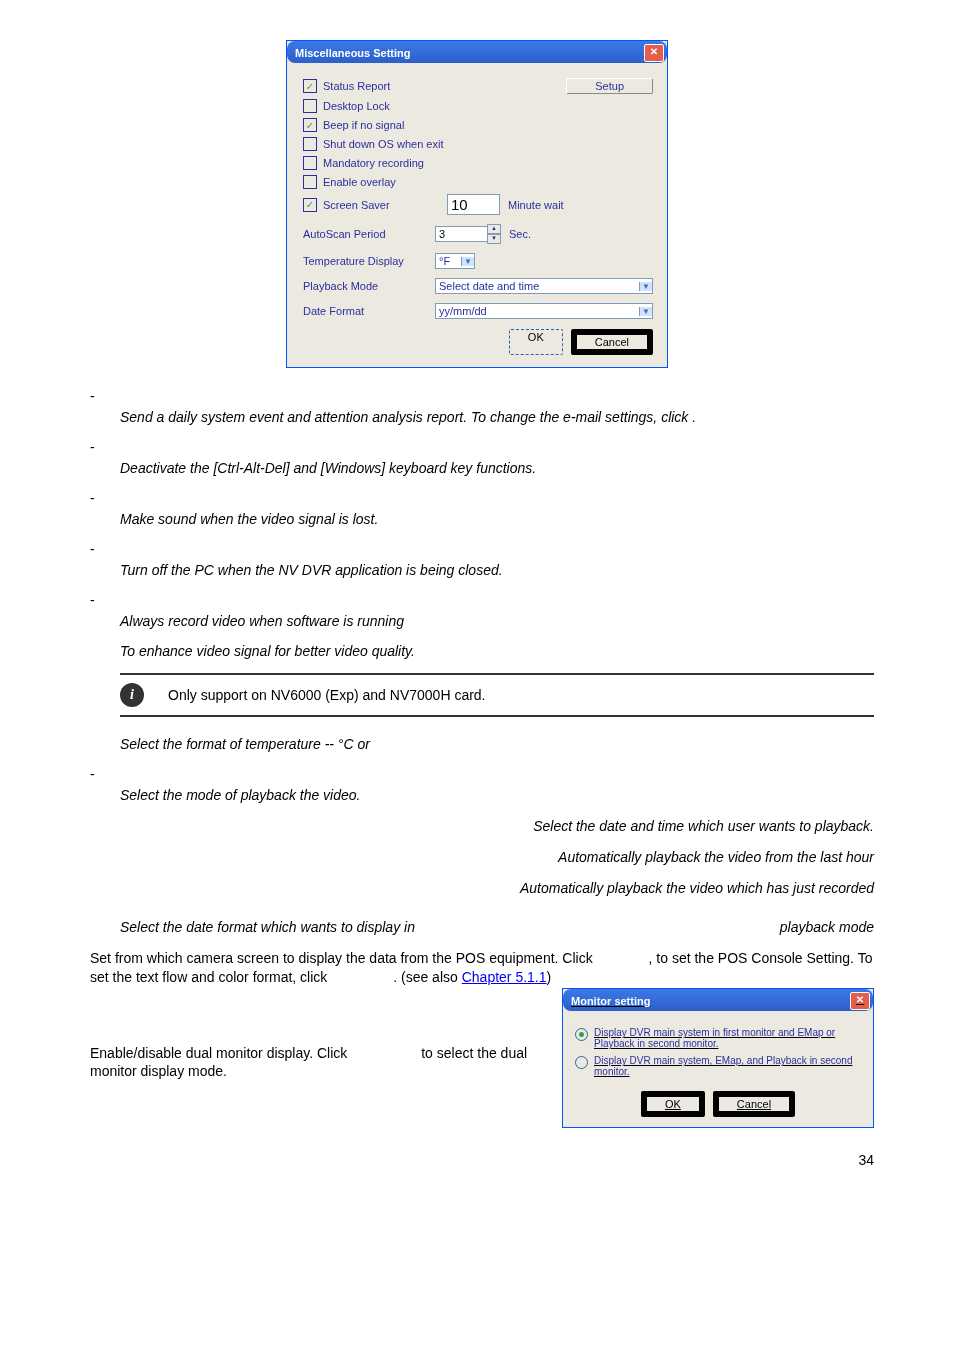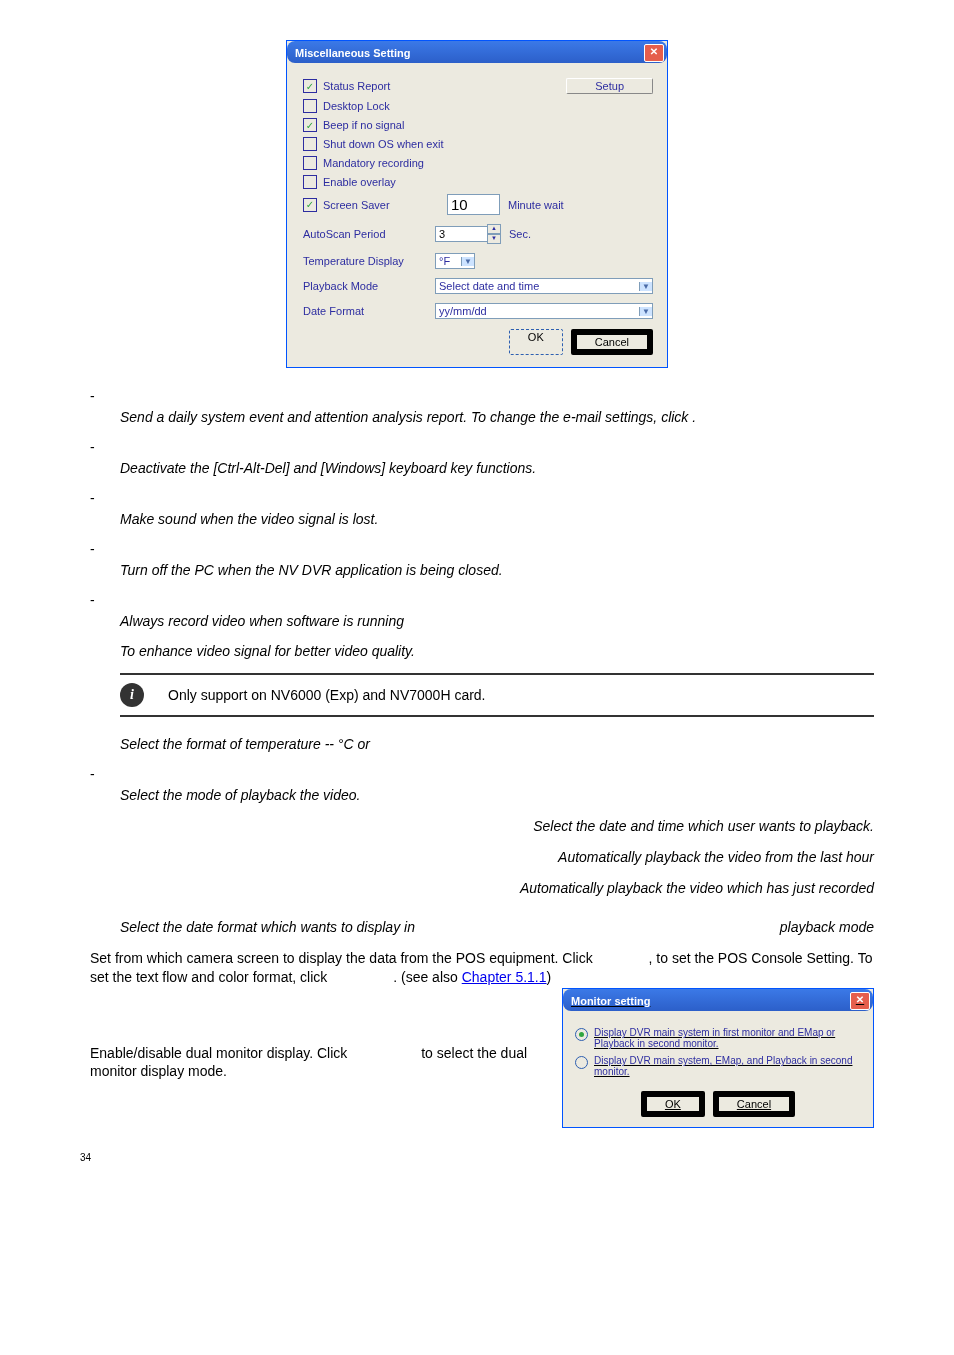--- a/index.html
+++ b/index.html
@@ -244,23 +244,23 @@
       color: #2d2da0;
     }
     .dialog2-buttons {
       display: flex;
       justify-content: center;
       gap: 8px;
       margin-top: 14px;
     }
     
     .page-number {
-      text-align: left;
+      text-align: right;
       margin-top: 24px;
-      font-size: 10px;
+      font-size: 14px;
     }
   </style>
 </head>
 <body>
 
 <div class="page">
 
   <div class="dialog-container">
     <div class="dialog">
       <div class="titlebar">

